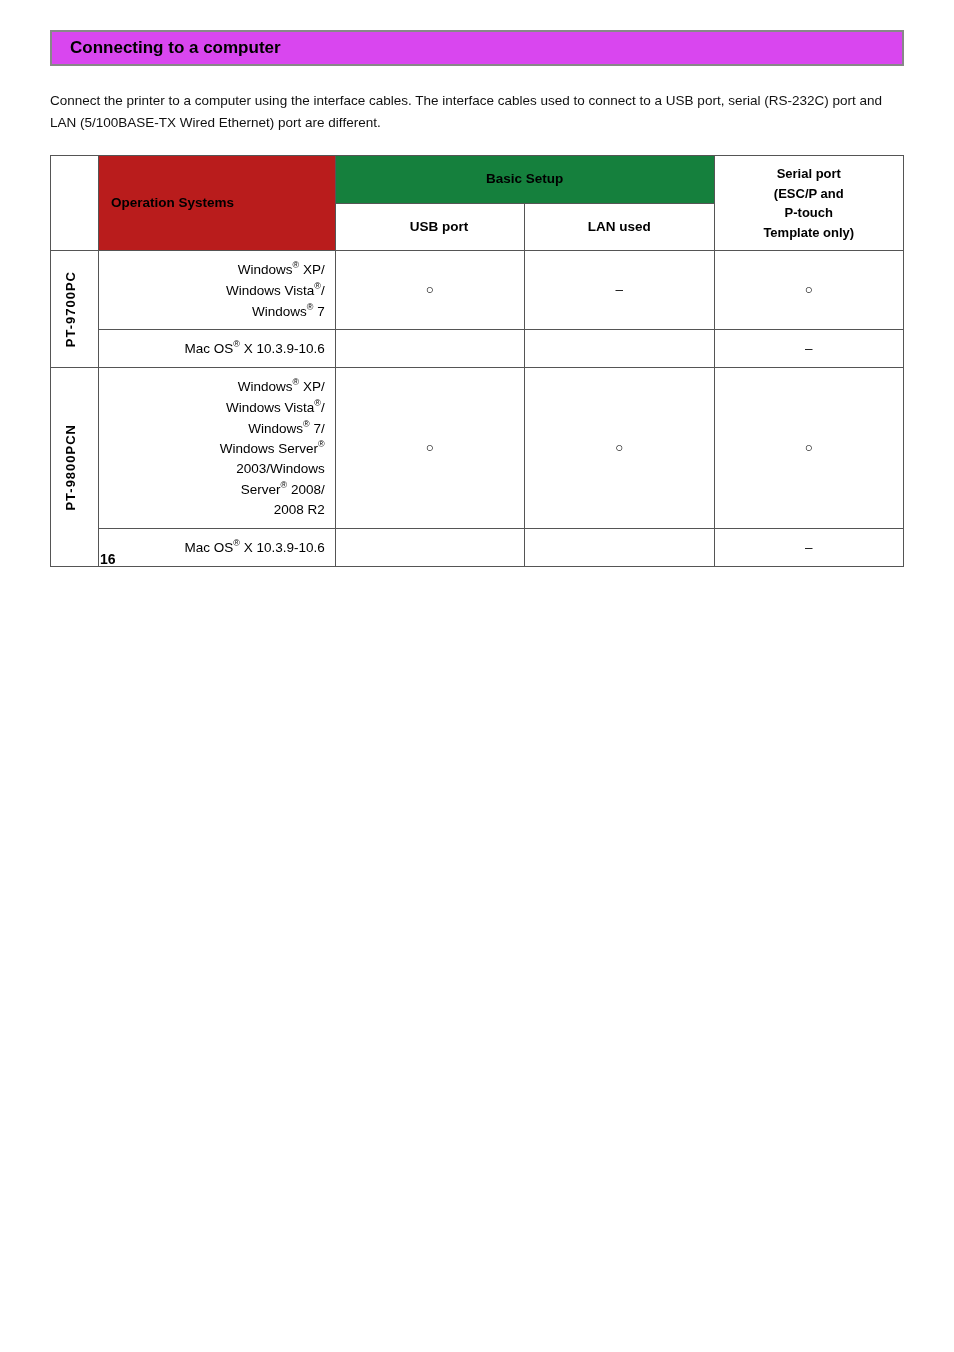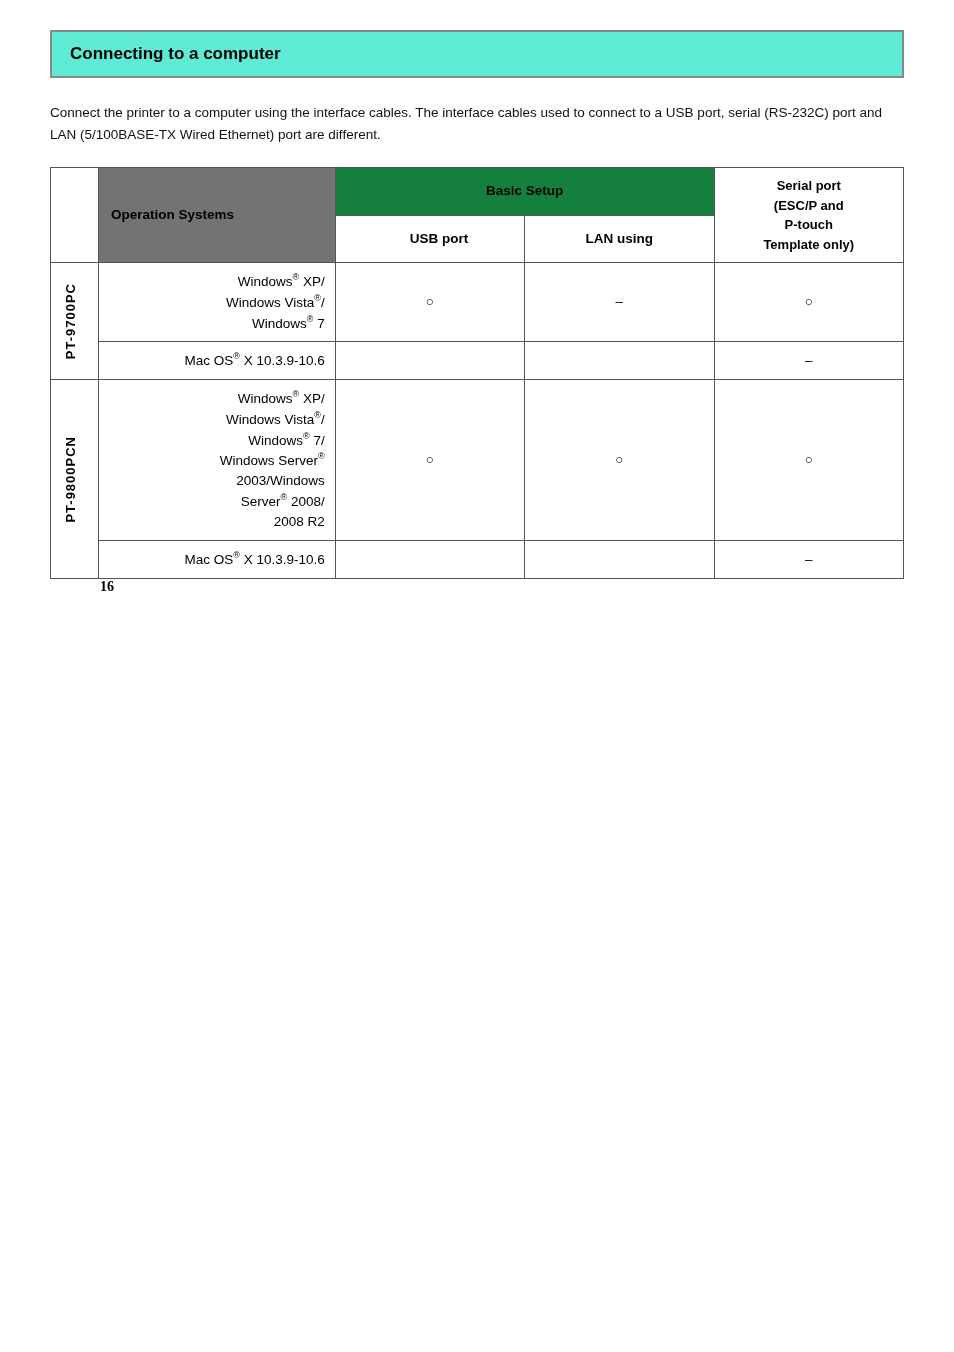--- a/index.html
+++ b/index.html
@@ -13,23 +13,23 @@
       font-family: Arial, sans-serif;
       font-size: 14px;
       color: #000000;
       width: 954px;
       min-height: 1352px;
       padding: 30px 50px;
     }
 
     .page-header {
       border: 2px solid #888;
-      padding: 12px 18px;
+      padding: 6px 18px;
       margin-bottom: 24px;
-      background: #5eead4;
+      background: #d946ef;
     }
 
     .page-header h1 {
       font-size: 17px;
       font-weight: bold;
       color: #000;
     }
 
     .intro-text {
       font-size: 13.5px;
@@ -63,21 +63,21 @@
       background: #fff;
       font-weight: bold;
       text-align: center;
       font-size: 13px;
     }
 
     .col-op-systems {
       font-weight: bold;
       text-align: left;
       padding-left: 12px;
-      background: #737373;
+      background: #b91c1c;
     }
 
     .col-usb {
       font-weight: bold;
     }
 
     .col-lan {
       font-weight: bold;
     }
 
@@ -130,21 +130,21 @@
     <tr>
       <th rowspan="2" style="width:40px; border-right:1px solid #555;"></th>
       <th rowspan="2" class="col-op-systems" style="width:200px;">Operation Systems</th>
       <th colspan="2" class="col-header-basic-setup">Basic Setup</th>
       <th rowspan="2" class="col-header-serial" style="width:160px;">
         Serial port<br>(ESC/P and<br>P-touch<br>Template only)
       </th>
     </tr>
     <tr>
       <th class="col-usb" style="width:160px;padding-left:28px;">USB port</th>
-      <th class="col-lan" style="width:160px;">LAN using</th>
+      <th class="col-lan" style="width:160px;">LAN used</th>
     </tr>
   </thead>
   <tbody>
 
     <tr>
       <td rowspan="2" class="row-label-cell">
         <div class="row-label-rotated">PT-9700PC</div>
       </td>
       <td class="cell-os-text">
         Windows<sup>®</sup> XP/<br>Windows Vista<sup>®</sup>/<br>Windows<sup>®</sup> 7
@@ -179,13 +179,13 @@
       <td class="cell-os-text">
         Mac OS<sup>®</sup> X 10.3.9-10.6
       </td>
       <td></td>
       <td></td>
       <td>–</td>
     </tr>
   </tbody>
 </table>
 
-<div class="page-number" style="position: relative; margin-top: 40px; font-family: Liberation Serif, serif;">16</div>
+<div class="page-number" style="position: relative; margin-top: 24px;">16</div>
 
 </body></html>

